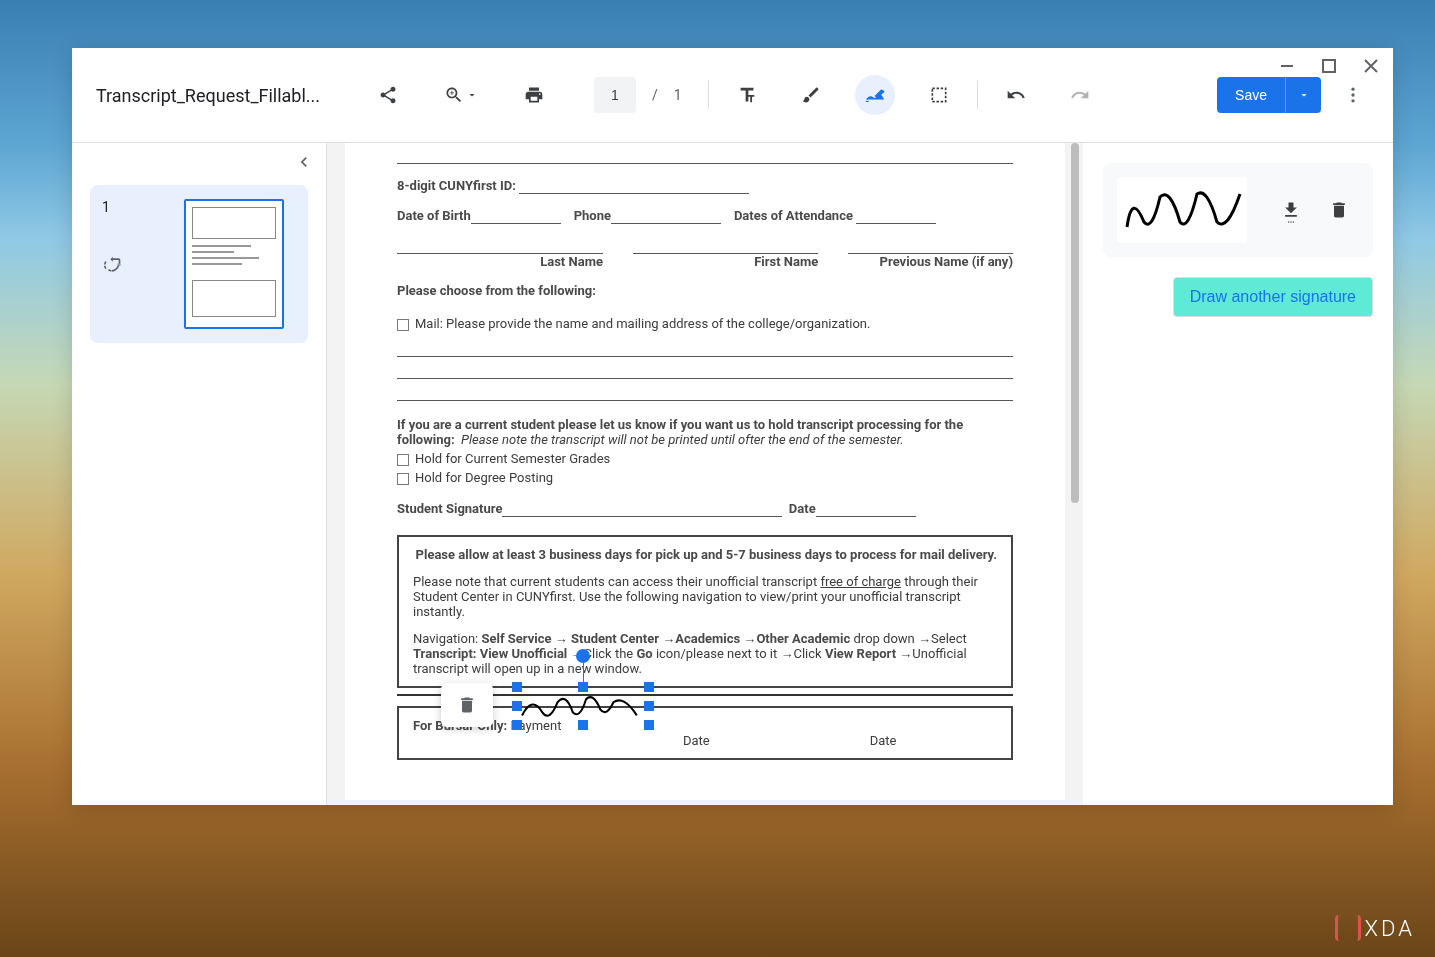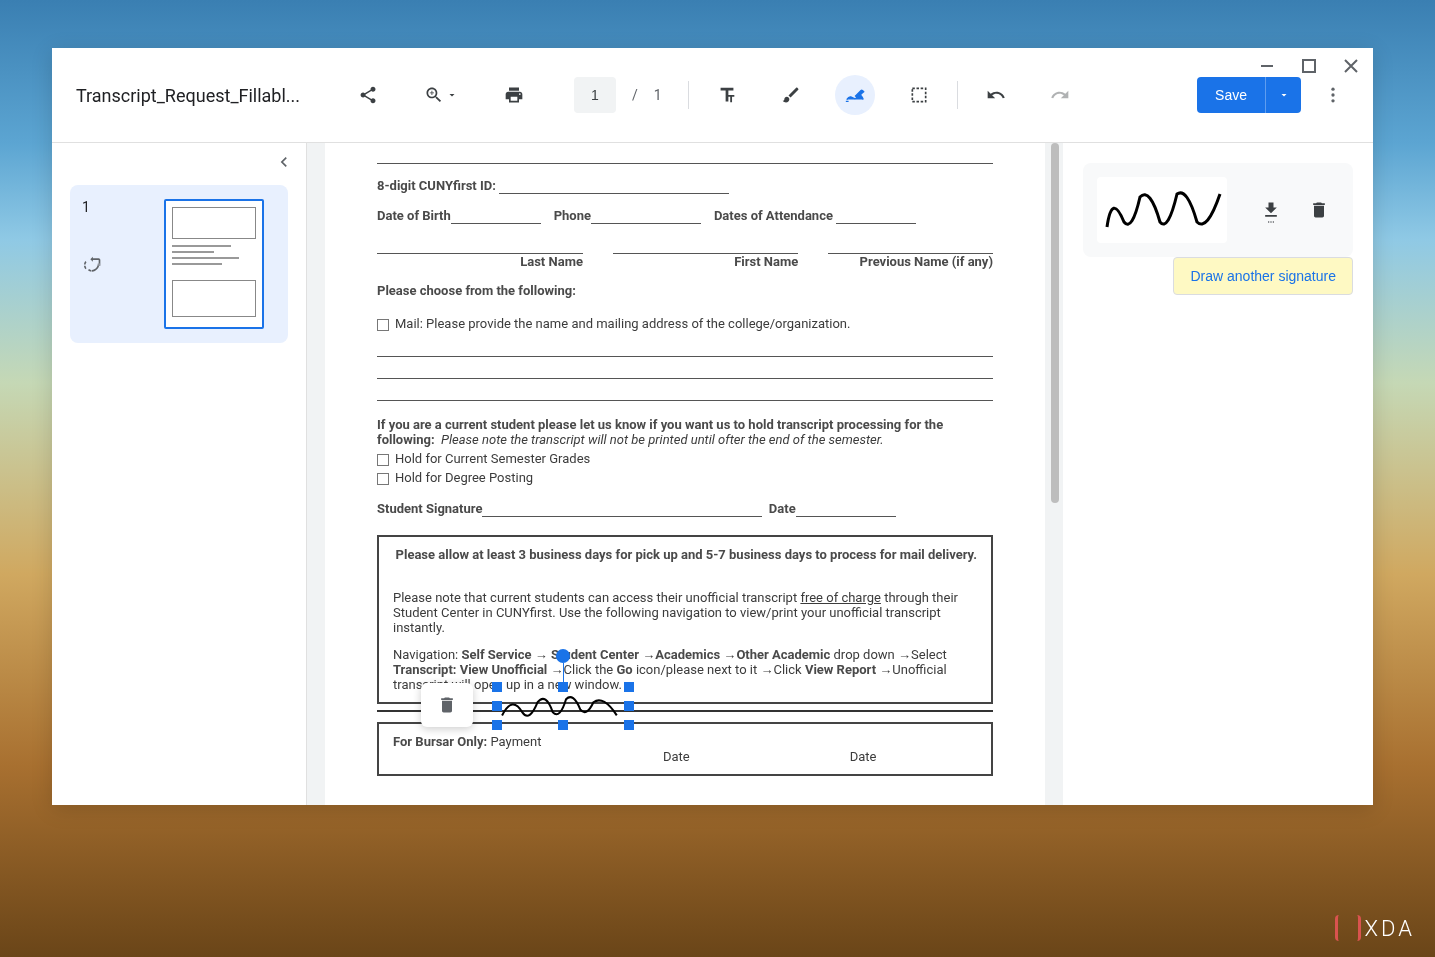--- a/index.html
+++ b/index.html
@@ -4,21 +4,21 @@
 <style>
 * { box-sizing: border-box; margin: 0; padding: 0; }
 body {
   font-family: Roboto, Arial, sans-serif;
   background: linear-gradient(to bottom, #4a90c2 0%, #7db8d8 20%, #a8c8a8 50%, #c89050 70%, #8a6020 100%);
   width: 1435px; height: 957px; overflow: hidden; position: relative;
 }
 .wallpaper { position: absolute; inset: 0; z-index: 0;
   background: linear-gradient(to bottom, #3a7fb2 0%, #5ca5d2 15%, #8fc9e5 25%, #c5d8b5 40%, #d0a860 60%, #a87030 80%, #6a4518 100%);
 }
-.app-window { position: absolute; top: 48px; left: 52px; width: 1321px; height: 757px;
+.app-window { position: absolute; top: 48px; left: 72px; width: 1321px; height: 757px;
   background: #fff; z-index: 10; box-shadow: 0 4px 20px rgba(0,0,0,0.15); display: flex; flex-direction: column; overflow: visible; }
 .window-controls { position: absolute; top: 10px; right: 14px; display: flex; gap: 26px; align-items: center; z-index: 20; }
 .window-controls span { width: 16px; height: 16px; display: flex; align-items: center; justify-content: center; cursor: default; color: #5f6368; }
 .win-min::before { content: ''; display: block; width: 12px; height: 2px; background: #5f6368; }
 .win-max::before { content: ''; display: block; width: 10px; height: 10px; border: 2px solid #5f6368; }
 .win-close svg { width: 14px; height: 14px; }
 
 .toolbar { height: 94px; display: flex; align-items: center; padding: 0 24px; border-bottom: 0; }
 .file-title { font-size: 18px; color: #202124; width: 232px; white-space: nowrap; overflow: hidden; text-overflow: ellipsis; }
 .tool-group { display: flex; align-items: center; gap: 8px; }
@@ -63,21 +63,21 @@
 .sel-handle.bm { bottom: -5px; left: 50%; margin-left:-5px; } .sel-handle.br { bottom: -5px; right: -5px; }
 .rotate-handle { position: absolute; top: -38px; left: 50%; margin-left: -7px; width: 14px; height: 14px; background: #1a73e8; border-radius: 50%; }
 .rotate-line { position: absolute; top: -24px; left: 50%; width: 1px; height: 20px; background: #1a73e8; }
 .del-popup { position: absolute; top: 540px; left: 114px; width: 52px; height: 44px; background: #fff; border-radius: 6px; box-shadow: 0 2px 8px rgba(0,0,0,0.2); display:flex; align-items:center; justify-content:center; z-index:31; cursor:pointer; color:#5f6368; }
 
 .sig-panel { width: 310px; padding: 20px; }
 .sig-card { background: #f8f9fa; border-radius: 8px; padding: 14px; display: flex; align-items: center; gap: 10px; }
 .sig-preview { width: 130px; height: 66px; background: #fff; border-radius: 4px; display:flex; align-items:center; justify-content:center; }
 .sig-actions { display: flex; gap: 8px; margin-left: auto; }
 .sig-action-btn { width: 40px; height: 40px; display:flex; align-items:center; justify-content:center; color:#3c4043; cursor:pointer; }
-.draw-another-btn { border: 1px solid #dadce0; background: #fef9c3; color: #1a73e8; font-size: 14px; font-weight: 500; padding: 10px 16px; border-radius: 4px; cursor: pointer; float: right; }
+.draw-another-btn { margin-top: 20px; border: 1px solid #dadce0; background: #5eead4; color: #1a73e8; font-size: 16px; font-weight: 500; padding: 10px 16px; border-radius: 4px; cursor: pointer; float: right; }
 
 .xda-watermark { position: absolute; bottom: 16px; right: 20px; z-index: 100; display:flex; align-items:center; gap:4px; }
 .xda-watermark .brackets { width: 26px; height: 26px; border: 3px solid #d9534f; border-radius: 4px; display:inline-block; border-top: none; border-bottom: none; position: relative; }
 .xda-watermark .txt { color: #fff; font-size: 22px; font-weight: 300; letter-spacing: 3px; }
 </style>
 </head>
 <body>
 
 <div class="wallpaper"></div>
 
@@ -229,21 +229,21 @@
           &nbsp;<span style="font-style:italic">Please note the transcript will not be printed until ofter the end of the semester.</span>
         </div>
         <div style="margin-top:4px"><span class="cb"></span><span>Hold for Current Semester Grades</span></div>
         <div style="margin-top:4px"><span class="cb"></span><span>Hold for Degree Posting</span></div>
         <div class="doc-section" style="margin-top:16px">
           <span class="doc-label">Student Signature</span><span class="doc-line" style="width:280px">&nbsp;</span>
           &nbsp;<span class="doc-label">Date</span><span class="doc-line" style="width:100px">&nbsp;</span>
         </div>
         <div class="doc-box">
           <div class="doc-label">Please allow at least 3 business days for pick up and 5-7 business days to process for mail delivery.</div>
-          <div style="margin-top:28px">
+          <div style="margin-top:12px">
             <span>Please note that current students can access their unofficial transcript </span><span style="text-decoration:underline">free of charge</span><span> through their Student Center in CUNYfirst.  Use the following navigation to view/print your unofficial transcript instantly.</span>
           </div>
           <div style="margin-top:12px">
             <span>Navigation: </span>
             <span class="doc-label">Self Service</span> →
             <span class="doc-label">Student Center</span> →<span class="doc-label">Academics</span> →<span class="doc-label">Other Academic</span><span> drop down </span>→<span>Select </span>
             <span class="doc-label">Transcript: View Unofficial</span> →<span>Click the </span><span class="doc-label">Go</span><span> icon/please next to it </span>→<span>Click </span><span class="doc-label">View Report</span> →<span>Unofficial transcript will open up in a new window.</span>
           </div>
         </div>
         <div style="border-top:2px solid #333; margin-top:6px;"></div>

